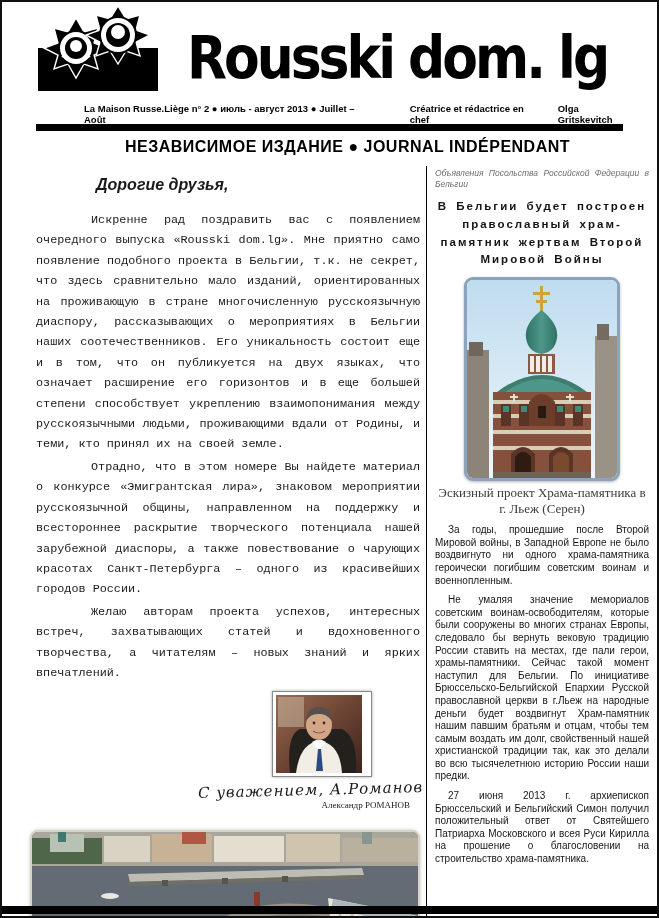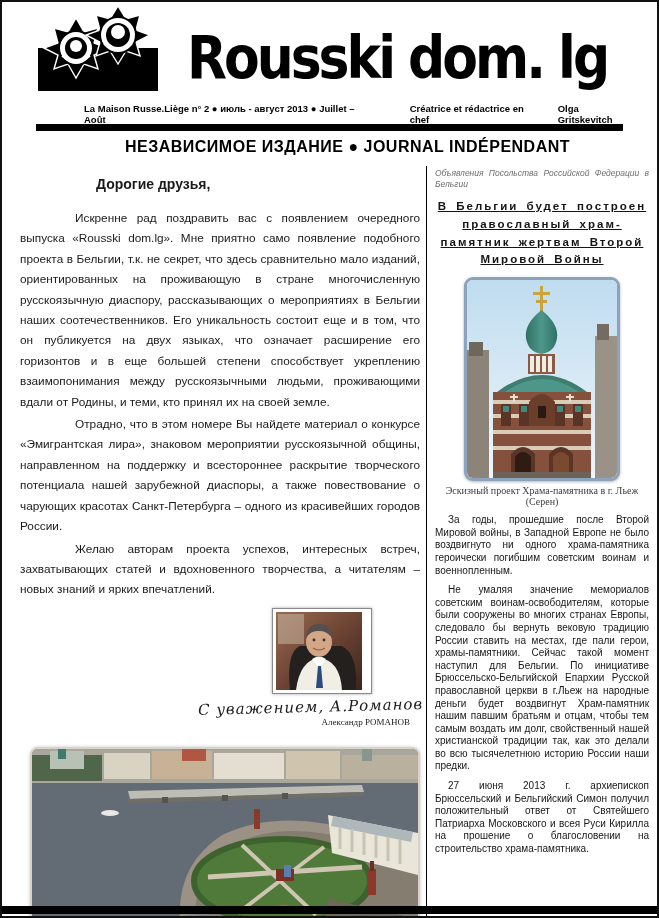--- a/index.html
+++ b/index.html
@@ -25,24 +25,25 @@
   .black-bar{height:7px;background:#000;margin:0 34px;}
   .independent-line{
     text-align:center;font-weight:bold;font-size:16px;letter-spacing:0.5px;
     margin-top:7px;color:#000;padding-left:36px;
   }
   
   .main{display:flex;align-items:stretch;margin:10px 6px 0 18px;}
   .col-left{width:406px;padding-right:6px;box-sizing:border-box;}
   .col-right{flex:1;border-left:1px solid #000;padding-left:8px;padding-right:2px;box-sizing:border-box;}
   
-  .salutation{font-weight:bold;font-size:14px;margin:10px 0 16px 76px;}
+  .salutation{font-weight:bold;font-size:16px;margin:10px 0 16px 76px;font-style:italic;}
   .letter p{
-    margin:0 0 2px 0;font-size:11.8px;line-height:1.73;text-align:justify;
+    margin:0 0 2px 16px;font-size:11.8px;line-height:1.73;text-align:justify;
     text-indent:55px;
+    font-family:Liberation Mono, monospace;
   }
   .photo-frame{
     margin:8px 0 0 252px;width:92px;border:1px solid #8a8a8a;background:#fff;
     padding:3px;box-shadow:0 0 3px rgba(0,0,0,.35);
   }
   .photo-frame svg{display:block;}
   .signature-script{
     margin:4px 0 0 178px;font-family:"DejaVu Serif", serif;font-style:italic;
     font-size:15px;transform:rotate(-1.5deg);letter-spacing:1px;white-space:nowrap;
   }
@@ -59,30 +60,30 @@
     box-shadow:0 0 0 2px #d8d2c8, 0 0 5px rgba(0,0,0,.55);
   }
   .city-photo svg{display:block;}
   
   .kicker{
     font-size:8.5px;font-style:italic;color:#6e6e6e;line-height:1.35;margin-top:2px;
     text-align:justify;
   }
   .headline{
     margin:7px 2px 0 2px;text-align:center;font-weight:bold;font-size:11.5px;
-    letter-spacing:2px;line-height:1.55;color:#151515;word-spacing:3px;text-decoration:underline;
+    letter-spacing:2px;line-height:1.55;color:#151515;word-spacing:3px;
   }
   .church-frame{
     margin:8px auto 0;width:150px;border:3px solid #8ba3bd;border-radius:9px;
     overflow:hidden;background:#fff;box-shadow:0 1px 3px rgba(0,0,0,.3);
   }
   .church-frame svg{display:block;}
   .church-caption{
     margin-top:4px;text-align:center;font-family:"Liberation Serif", serif;
-    font-size:10px;color:#3c3c3c;
+    font-size:13px;color:#3c3c3c;
   }
   .article p{
     margin:7px 0 0 0;font-size:10px;line-height:1.26;text-align:justify;
     text-indent:13px;color:#161616;
   }
   .bottom-bar{position:absolute;left:0;right:0;bottom:2px;height:8px;background:#000;}
 </style>
 </head>
 <body>
 

